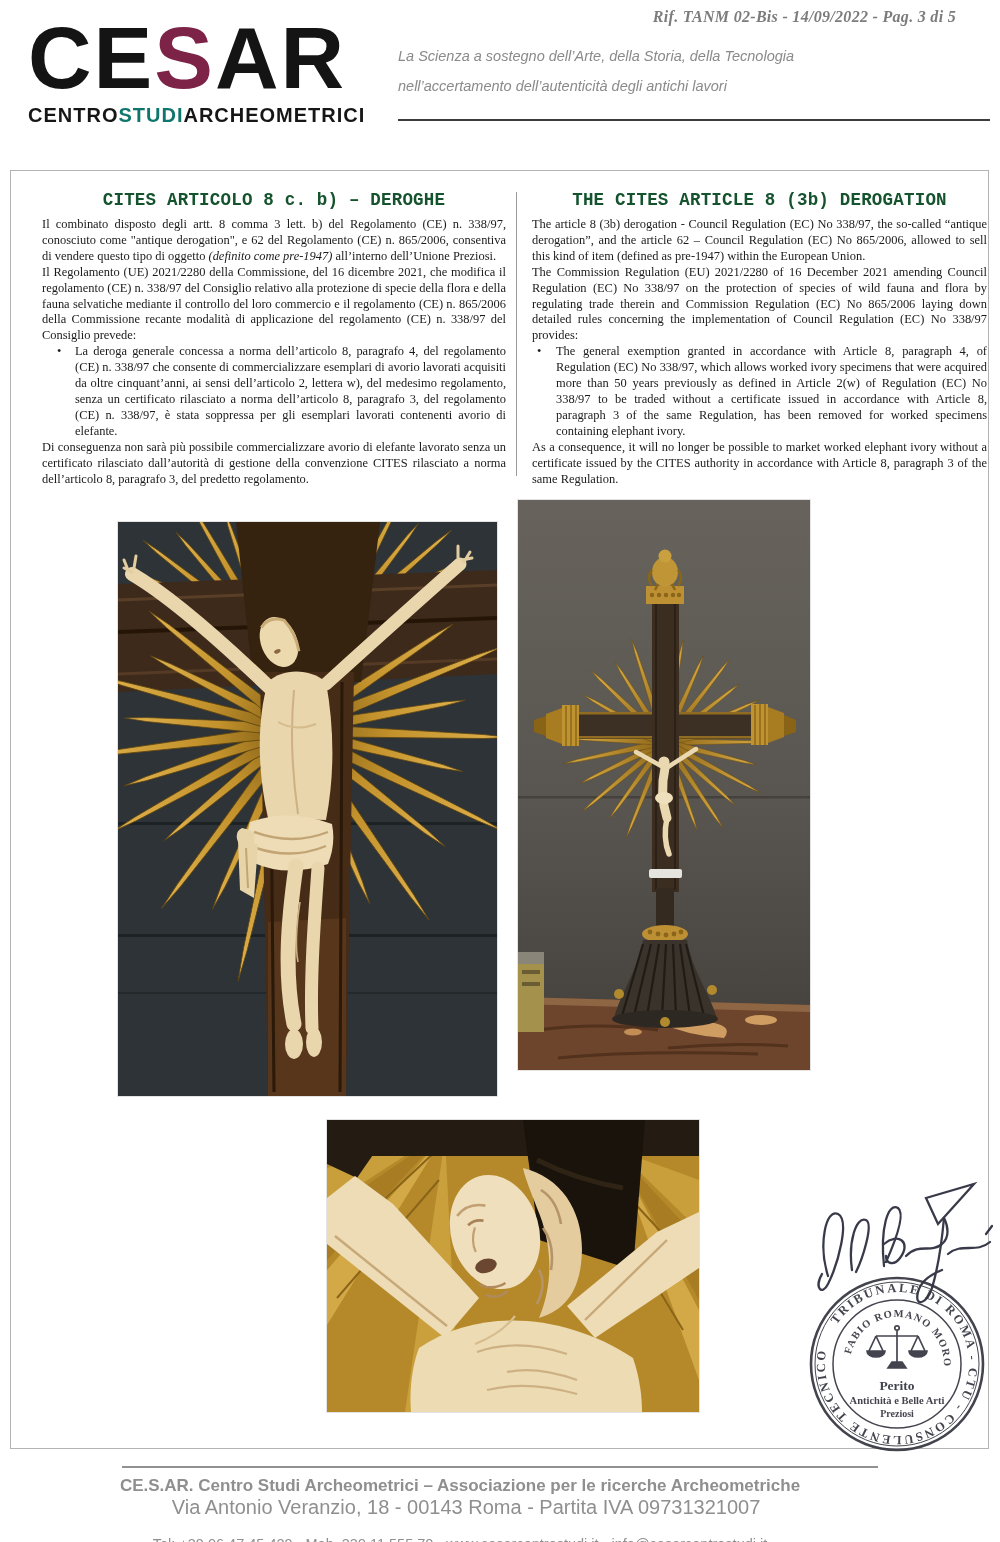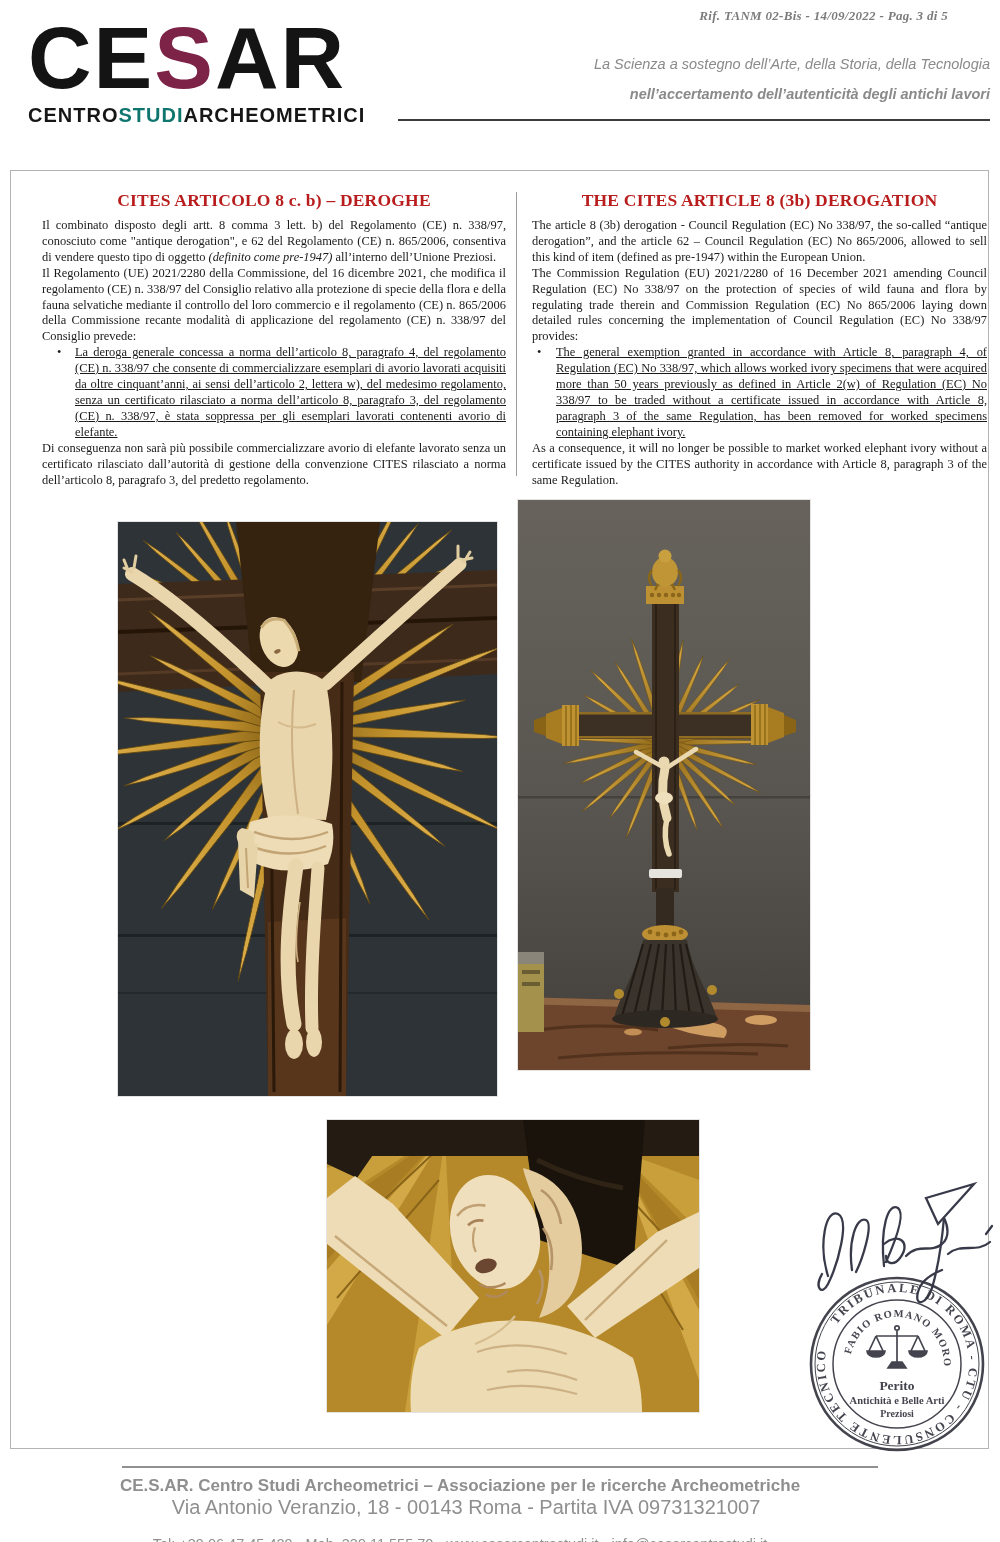--- a/index.html
+++ b/index.html
@@ -1,42 +1,42 @@
 <!DOCTYPE html>
 <html><head>
 <meta charset="utf-8">
 <style>
   html,body{margin:0;padding:0;background:#e8e8e8;}
   .page{position:relative;width:1000px;height:1542px;margin:0 auto;background:#ffffff;
         font-family:"Liberation Serif",serif;overflow:hidden;}
 
   
-  .ref{position:absolute;top:8px;right:52px;font-style:italic;font-weight:bold;
-       font-size:13px;color:#7c7c7c;letter-spacing:.3px;}
+  .ref{position:absolute;top:8px;right:44px;font-style:italic;font-weight:bold;
+       font-size:16px;color:#7c7c7c;letter-spacing:.3px;}
   .logo{position:absolute;left:28px;top:18px;font-family:"Liberation Sans",sans-serif;}
   .logo-main{font-weight:bold;font-size:88px;line-height:.92;letter-spacing:2px;color:#141414;}
   .logo-main .accent{color:#7d2348;}
   .logo-sub{font-weight:bold;font-size:20px;letter-spacing:1px;color:#161616;margin-top:5px;}
   .logo-sub .accent{color:#0f766e;}
-  .tagline{position:absolute;left:398px;top:48px;width:592px;text-align:right;
-           font-family:"Liberation Sans",sans-serif;font-style:italic;color:#8a8a8a;font-size:14.5px;margin-top:8px;}
-  .tagline .t2{margin-top:14px;font-weight:bold;}
+  .tagline{position:absolute;left:398px;top:48px;width:592px;text-align:left;
+           font-family:"Liberation Sans",sans-serif;font-style:italic;color:#8a8a8a;font-size:14.5px;}
+  .tagline .t2{margin-top:14px;}
   .tagline-rule{position:absolute;left:398px;top:119px;width:592px;height:2px;background:#3c3c3c;}
 
   
   .frame{position:absolute;left:10px;top:170px;width:977px;height:1277px;border:1px solid #b3b3b3;}
   .col-divider{position:absolute;left:516px;top:192px;width:1px;height:284px;background:#9c9c9c;}
 
   .col{position:absolute;top:190px;color:#1a1a1a;}
   .col-it{left:42px;width:464px;}
   .col-en{left:532px;width:455px;}
-  .col h2{margin:0 0 7px 0;text-align:center;font-size:17.5px;letter-spacing:.2px;color:#b91c1c;}
+  .col h2{margin:0 0 7px 0;text-align:center;font-size:17.5px;letter-spacing:.2px;color:#14532d;font-family:Liberation Mono, monospace;}
   .col p{margin:0;font-size:12.45px;line-height:15.9px;text-align:justify;}
   .col .ital{font-style:italic;}
-  .col .u{text-decoration:underline;}
+  .col .u{}
   .col .bold{font-weight:normal;}
   .bullet{position:relative;margin:0;}
   .bullet .marker{position:absolute;font-size:12.45px;}
   .col-it .bullet{padding-left:33px;}
   .col-it .bullet .marker{left:15px;top:0;}
   .col-en .bullet{padding-left:24px;}
   .col-en .bullet .marker{left:5px;top:0;}
 
   
   .photo{position:absolute;outline:1px solid #e3e3e3;}

